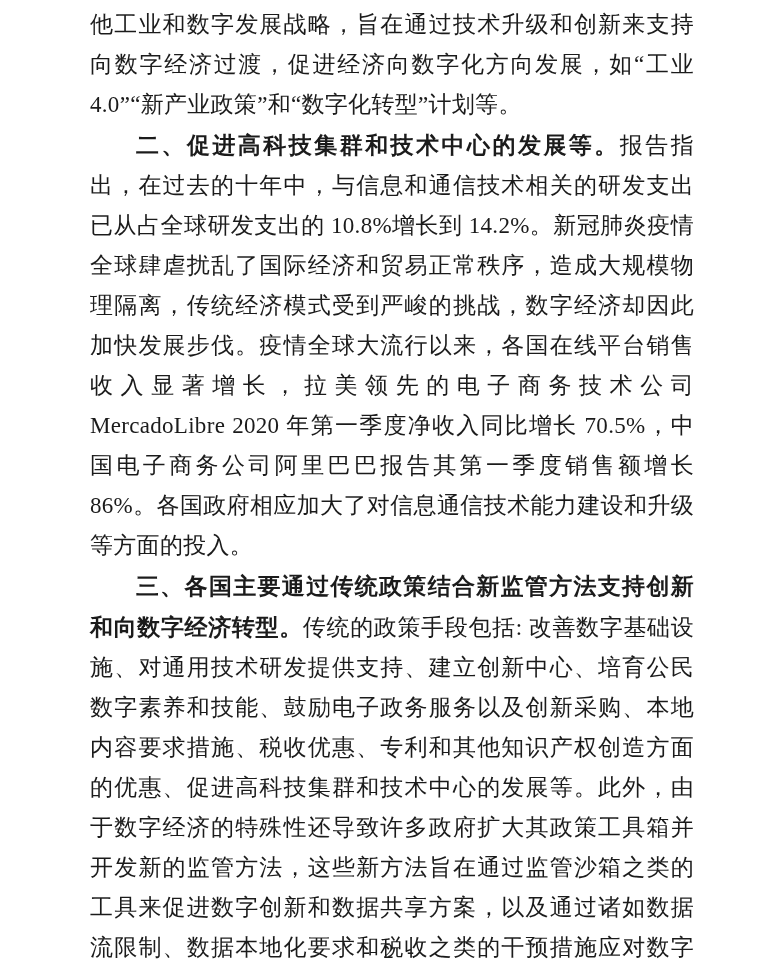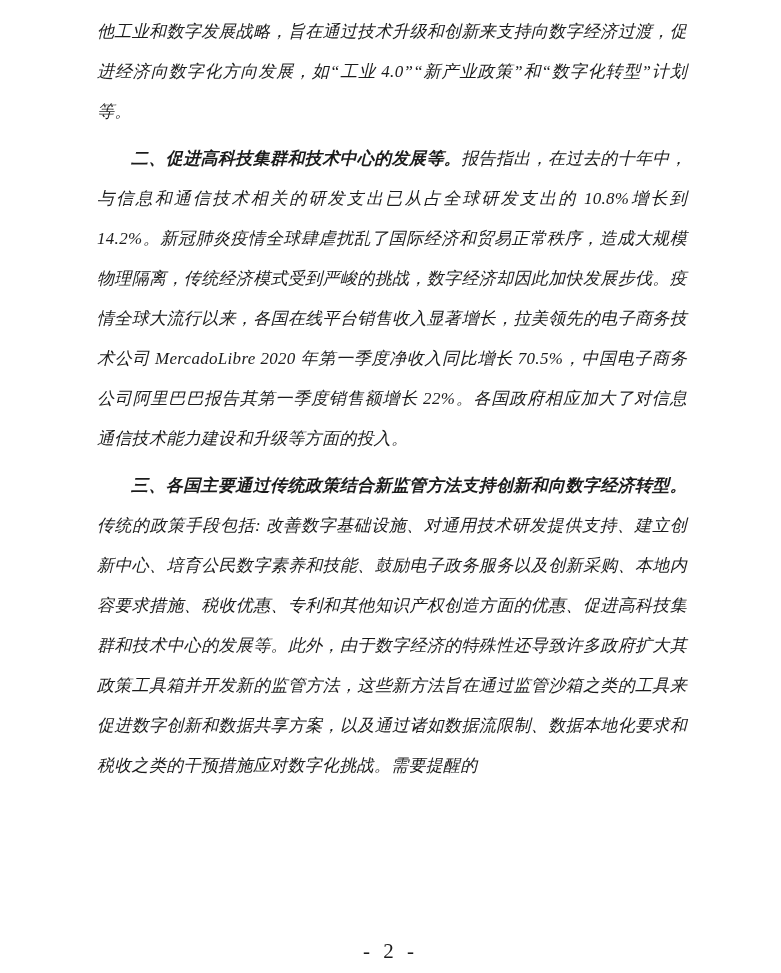--- a/index.html
+++ b/index.html
@@ -17,27 +17,26 @@
     font-family: "Liberation Serif", serif;
     color: #1b1b1b;
   }
   .content {
     position: absolute;
     left: 90px;
     top: 5px;
     width: 604px;
   }
   p.para {
-    margin: 7px;
+    margin: 0;
     padding: 0;
-    font-size: 17px;
+    font-size: 23px;
     line-height: 40px;
     text-align: justify;
     letter-spacing: 0.3px;
-    font-style: italic;
   }
   p.para.indent {
     text-indent: 2em;
   }
   .run {
     font-family: "Liberation Serif", serif;
     font-weight: 400;
   }
   .run.bold {
     font-family: "Liberation Sans", sans-serif;
@@ -55,17 +54,17 @@
     color: #1b1b1b;
     letter-spacing: 4px;
   }
 </style>
 </head>
 <body>
 
 <div class="page">
   <div class="content">
       <p class="para"><span class="run">他工业和数字发展战略，旨在通过技术升级和创新来支持向数字经济过渡，促进经济向数字化方向发展，如“工业 4.0”“新产业政策”和“数字化转型”计划等。</span></p>
-      <p class="para indent"><span class="run bold">二、促进高科技集群和技术中心的发展等。</span><span class="run">报告指出，在过去的十年中，与信息和通信技术相关的研发支出已从占全球研发支出的 10.8%增长到 14.2%。新冠肺炎疫情全球肆虐扰乱了国际经济和贸易正常秩序，造成大规模物理隔离，传统经济模式受到严峻的挑战，数字经济却因此加快发展步伐。疫情全球大流行以来，各国在线平台销售收入显著增长，拉美领先的电子商务技术公司 MercadoLibre 2020 年第一季度净收入同比增长 70.5%，中国电子商务公司阿里巴巴报告其第一季度销售额增长 22%。各国政府相应加大了对信息通信技术能力建设和升级等方面的投入。</span></p>
+      <p class="para indent"><span class="run bold">二、促进高科技集群和技术中心的发展等。</span><span class="run">报告指出，在过去的十年中，与信息和通信技术相关的研发支出已从占全球研发支出的 10.8%增长到 14.2%。新冠肺炎疫情全球肆虐扰乱了国际经济和贸易正常秩序，造成大规模物理隔离，传统经济模式受到严峻的挑战，数字经济却因此加快发展步伐。疫情全球大流行以来，各国在线平台销售收入显著增长，拉美领先的电子商务技术公司 MercadoLibre 2020 年第一季度净收入同比增长 70.5%，中国电子商务公司阿里巴巴报告其第一季度销售额增长 86%。各国政府相应加大了对信息通信技术能力建设和升级等方面的投入。</span></p>
       <p class="para indent"><span class="run bold">三、各国主要通过传统政策结合新监管方法支持创新和向数字经济转型。</span><span class="run">传统的政策手段包括: 改善数字基础设施、对通用技术研发提供支持、建立创新中心、培育公民数字素养和技能、鼓励电子政务服务以及创新采购、本地内容要求措施、税收优惠、专利和其他知识产权创造方面的优惠、促进高科技集群和技术中心的发展等。此外，由于数字经济的特殊性还导致许多政府扩大其政策工具箱并开发新的监管方法，这些新方法旨在通过监管沙箱之类的工具来促进数字创新和数据共享方案，以及通过诸如数据流限制、数据本地化要求和税收之类的干预措施应对数字化挑战。需要提醒的</span></p>
     </div>
   <div class="page-number">- 2 -</div>
 </div>
 
 </body></html>

